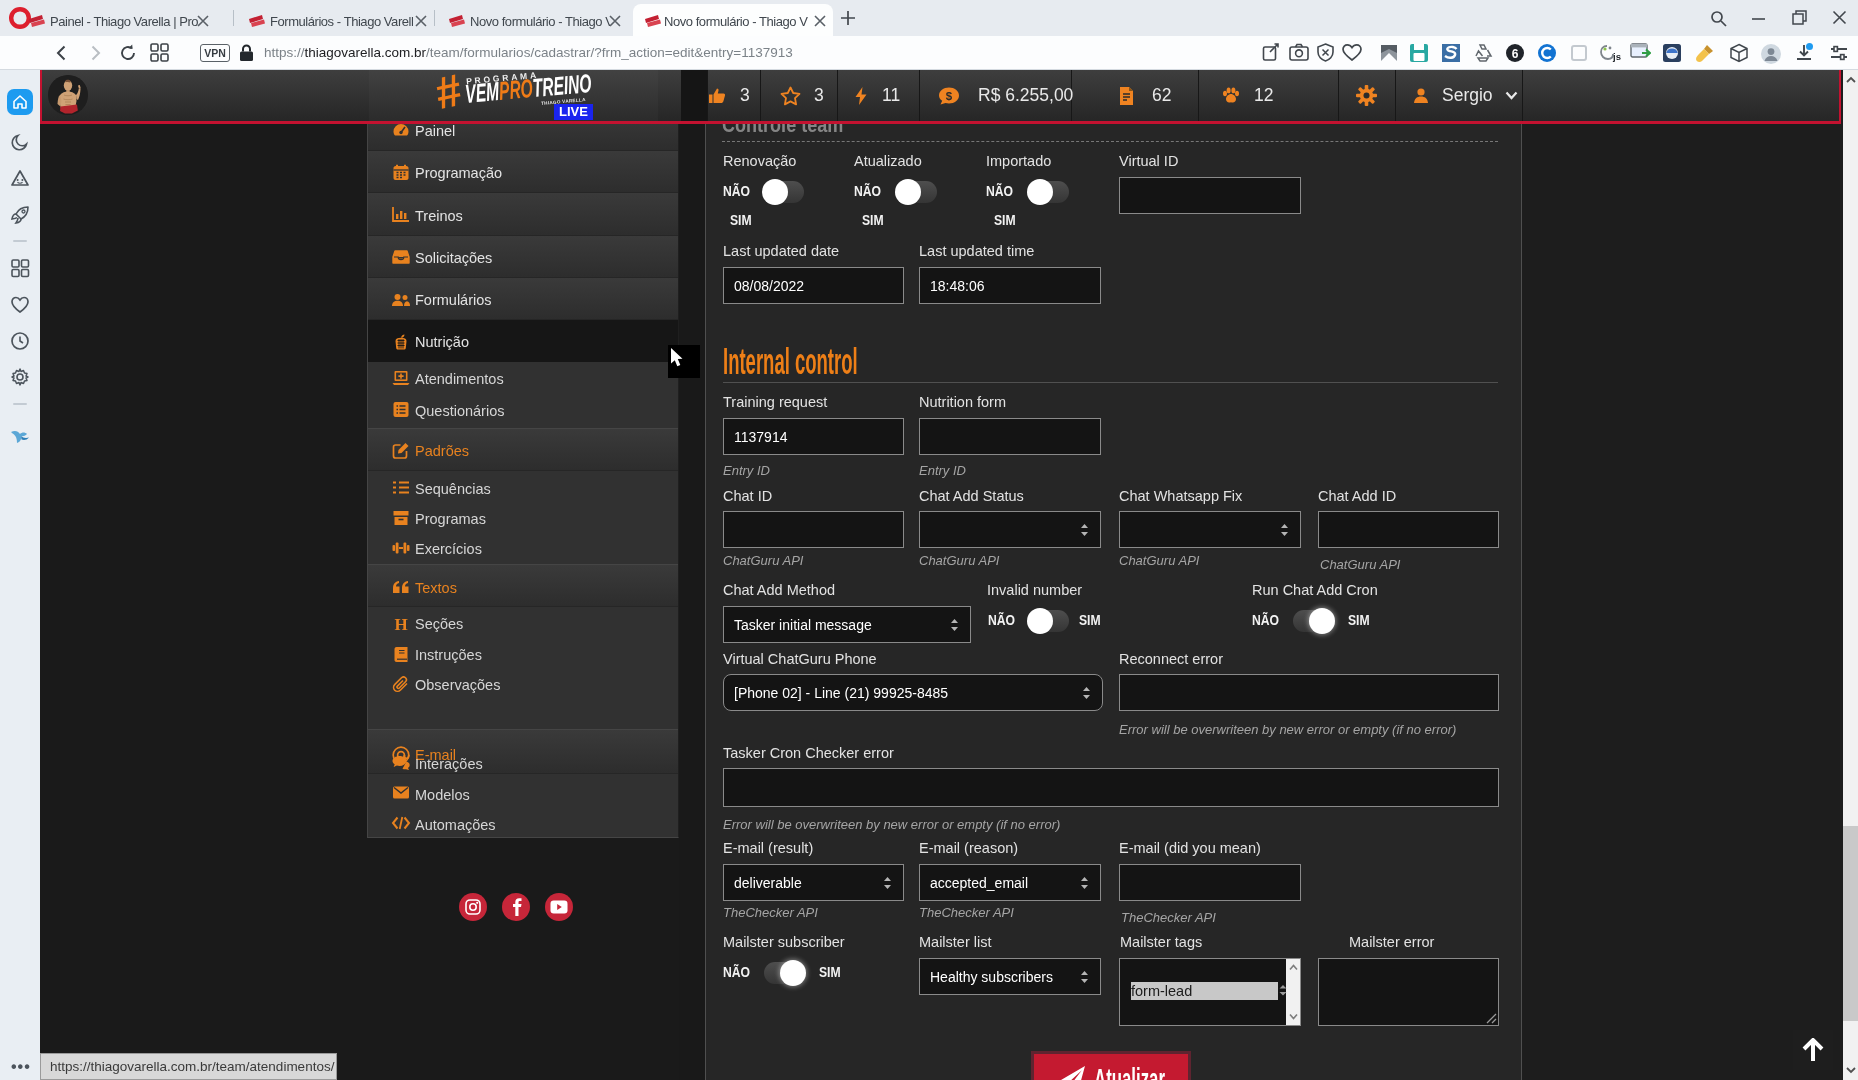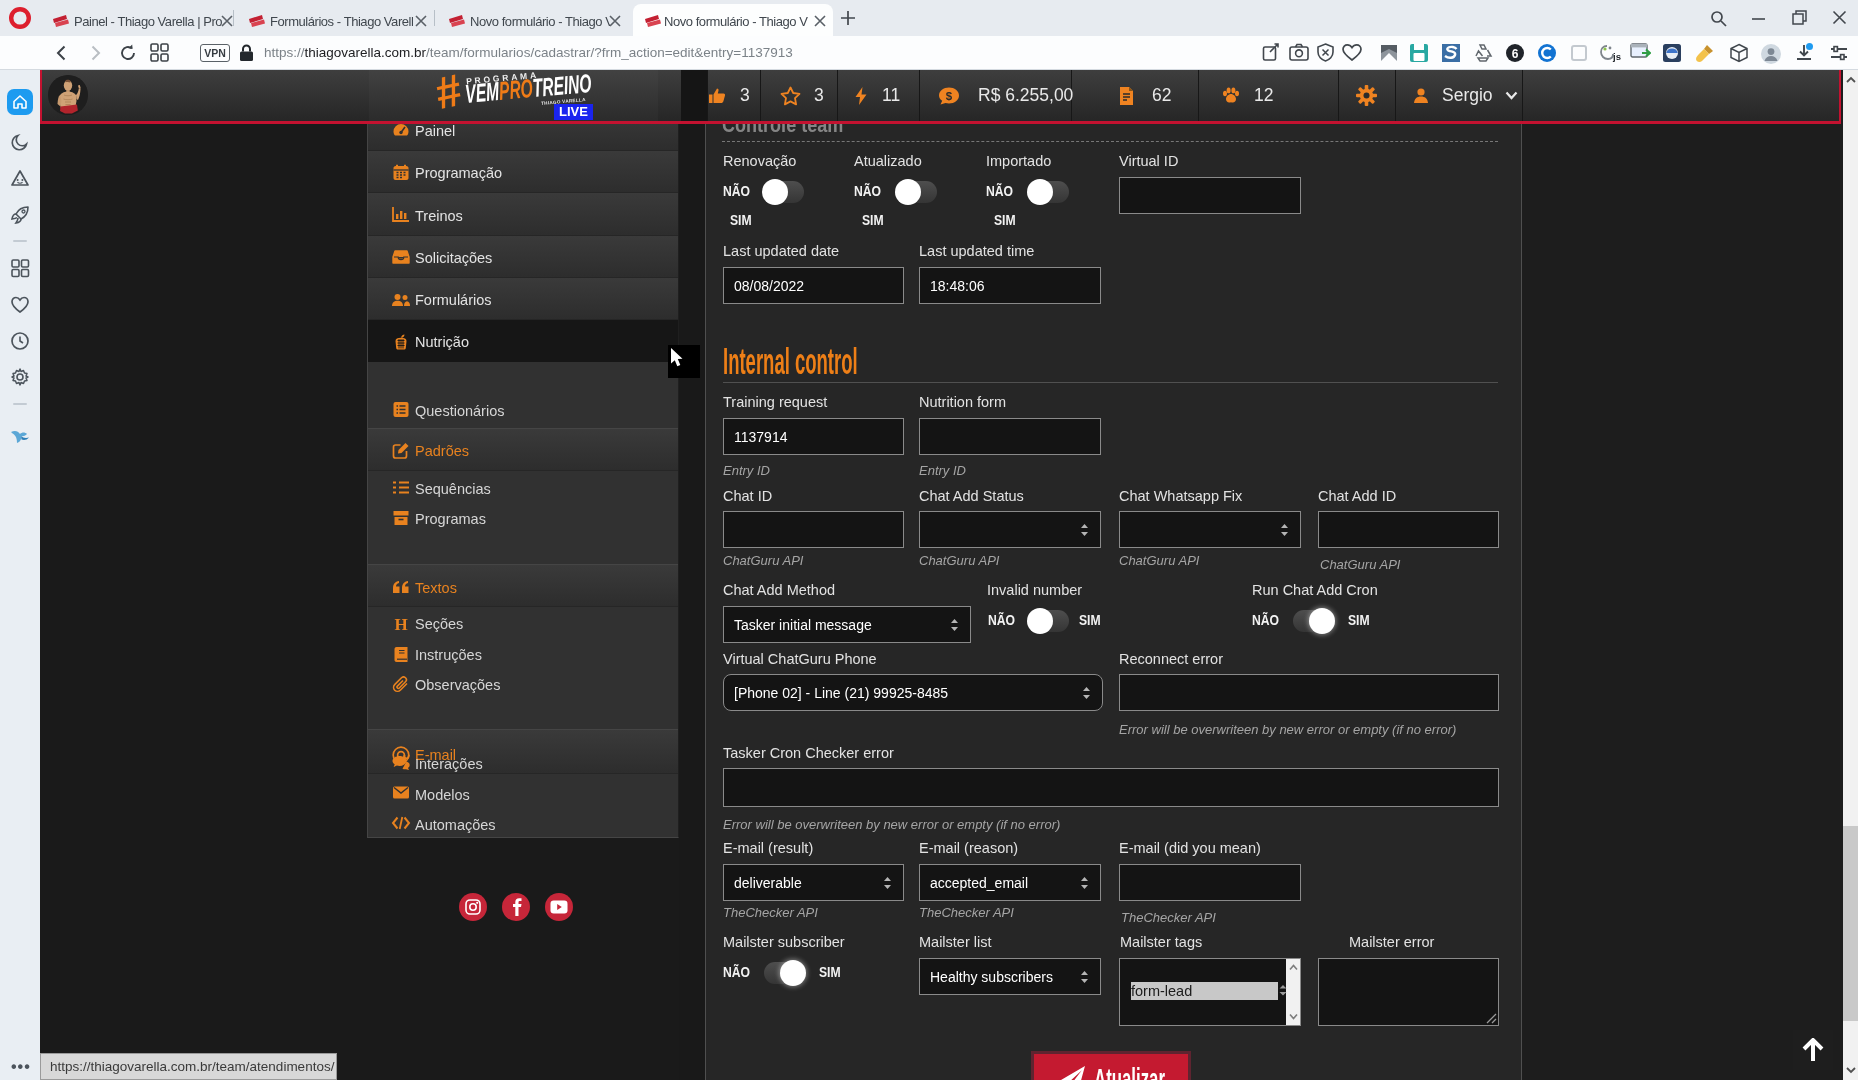--- a/index.html
+++ b/index.html
@@ -67,21 +67,21 @@
 </head>
 <body>
 <div id="root">
 
   <div class="abs" id="tabbar">
 
     <svg class="abs" style="left:8px;top:6px" width="24" height="24" viewBox="0 0 24 24">
       <circle cx="12" cy="12" r="8.8" fill="none" stroke="#dd1f2e" stroke-width="4.4"></circle>
     </svg>
 
-    <div class="abs tab" style="left:44px;width:196px;text-decoration:underline;">
+    <div class="abs tab" style="left:20px;width:196px;text-decoration:underline;">
       <svg class="abs" style="left:8px;top:9px" width="17" height="15" viewBox="0 0 17 15">
         <path d="M1 6 L14 2 L15 6 L2 10 Z" fill="#c32032"></path>
           <path d="M3 10 L16 6.5 L17 10.5 L4 14 Z" fill="#d94350"></path>
       </svg>
       <div class="tabtitle" style="left:30px;width:148px;">Painel - Thiago Varella | Pro</div>
       <svg class="tabx" style="left:176px;" viewBox="0 0 14 14">
           <path d="M2 2 L12 12 M12 2 L2 12" stroke="currentColor" stroke-width="1.6" fill="none"></path>
         </svg>
     </div>
     <div class="abs tabsep" style="left:233px;"></div>
@@ -442,20 +442,29 @@
         <span class="tx" style="top:14px">Formulários</span>
       </div>
       <div class="mi" style="top:211px;height:42px;background:#161616;width:310px;">
         <svg class="ic" style="top:13px" width="15" height="17" viewBox="0 0 15 17">
             <path d="M7.5 4.5 C8 2.5 9.5 1.5 11 1.5 C11 3 10 4.3 8.5 4.8 Z" fill="currentColor"></path>
             <path d="M2 8 C2 5.8 4 4.8 7.5 4.8 C11 4.8 13 5.8 13 8 L12.3 15 C12.2 16 11.4 16.5 10.5 16.5 H4.5 C3.6 16.5 2.8 16 2.7 15 Z" fill="currentColor"></path>
             <path d="M4 7.5 H11 M4 10 H11 M4 12.5 H11 M5.5 6 V15.5 M7.5 6 V15.5 M9.5 6 V15.5" stroke="#161616" stroke-width="0.9"></path>
           </svg>
         <span class="tx" style="top:14px">Nutrição</span>
       </div>
+      <div class="mi" style="top:253px;height:34px;">
+        <svg class="ic" style="top:8px" width="19" height="16" viewBox="0 0 19 16">
+            <rect x="3" y="1" width="13" height="10" rx="1" fill="currentColor"></rect>
+            <rect x="4.6" y="2.6" width="9.8" height="6.8" fill="#313131"></rect>
+            <path d="M9.5 3.5 V8.7 M6.9 6.1 H12.1" stroke="currentColor" stroke-width="1.6"></path>
+            <path d="M1 13 H18 L16.5 15 H2.5 Z" fill="currentColor"></path>
+          </svg>
+        <span class="tx" style="top:9px;color:#d6d6d6;">Atendimentos</span>
+      </div>
       <div class="mi" style="top:287px;height:30px;">
         <svg class="ic" style="top:5px" width="17" height="17" viewBox="0 0 17 17">
             <rect x="1" y="1" width="15" height="15" rx="2" fill="currentColor"></rect>
             <path d="M4 5 H5.5 M7 5 H13 M4 8.5 H5.5 M7 8.5 H13 M4 12 H5.5 M7 12 H13" stroke="#313131" stroke-width="1.5"></path>
           </svg>
         <span class="tx" style="top:7px;color:#d6d6d6;">Questionários</span>
       </div>
       <div class="mi big" style="top:319px;height:43px;border-top:1px solid #454545;">
         <svg class="ic" style="top:13px" width="17" height="17" viewBox="0 0 17 17">
             <path d="M13 1 L16 4 L9 11 L5.5 11.5 L6 8 Z" fill="currentColor"></path>
@@ -470,20 +479,30 @@
           </svg>
         <span class="tx" style="top:10px;color:#d6d6d6;">Sequências</span>
       </div>
       <div class="mi" style="top:396px;height:29px;">
         <svg class="ic" style="top:5px" width="17" height="16" viewBox="0 0 17 16">
             <rect x="1" y="1" width="15" height="4.5" fill="currentColor"></rect>
             <path d="M2 7 H15 V15 H2 Z" fill="currentColor"></path>
             <path d="M6 9.5 H11" stroke="#313131" stroke-width="1.6"></path>
           </svg>
         <span class="tx" style="top:6px;color:#d6d6d6;">Programas</span>
+      </div>
+      <div class="mi" style="top:425px;height:30px;">
+        <svg class="ic" style="top:7px" width="19" height="14" viewBox="0 0 19 14">
+            <rect x="1" y="4" width="2.6" height="6" rx="1" fill="currentColor"></rect>
+            <rect x="4.2" y="1.5" width="2.8" height="11" rx="1" fill="currentColor"></rect>
+            <rect x="12" y="1.5" width="2.8" height="11" rx="1" fill="currentColor"></rect>
+            <rect x="15.4" y="4" width="2.6" height="6" rx="1" fill="currentColor"></rect>
+            <rect x="7.5" y="6" width="4" height="2" fill="currentColor"></rect>
+          </svg>
+        <span class="tx" style="top:7px;color:#d6d6d6;">Exercícios</span>
       </div>
       <div class="mi big" style="top:455px;height:43px;border-top:1px solid #454545;">
         <svg class="ic" style="top:15px" width="18" height="14" viewBox="0 0 18 14">
             <path d="M1 8 C1 4 3 1.5 7 1 L7 3 C5 3.5 4 4.8 4 6.5 H7.5 V13 H1 Z M10 8 C10 4 12 1.5 16 1 L16 3 C14 3.5 13 4.8 13 6.5 H16.5 V13 H10 Z" fill="currentColor"></path>
           </svg>
         <span class="tx orange" style="top:15px">Textos</span>
       </div>
       <div class="mi" style="top:498px;height:34px;">
         <span class="ic" style="top:8px;font-weight:bold;font-size:17px;font-family:'Liberation Serif',serif;">H</span>
         <span class="tx" style="top:9px;color:#d6d6d6;">Seções</span>

